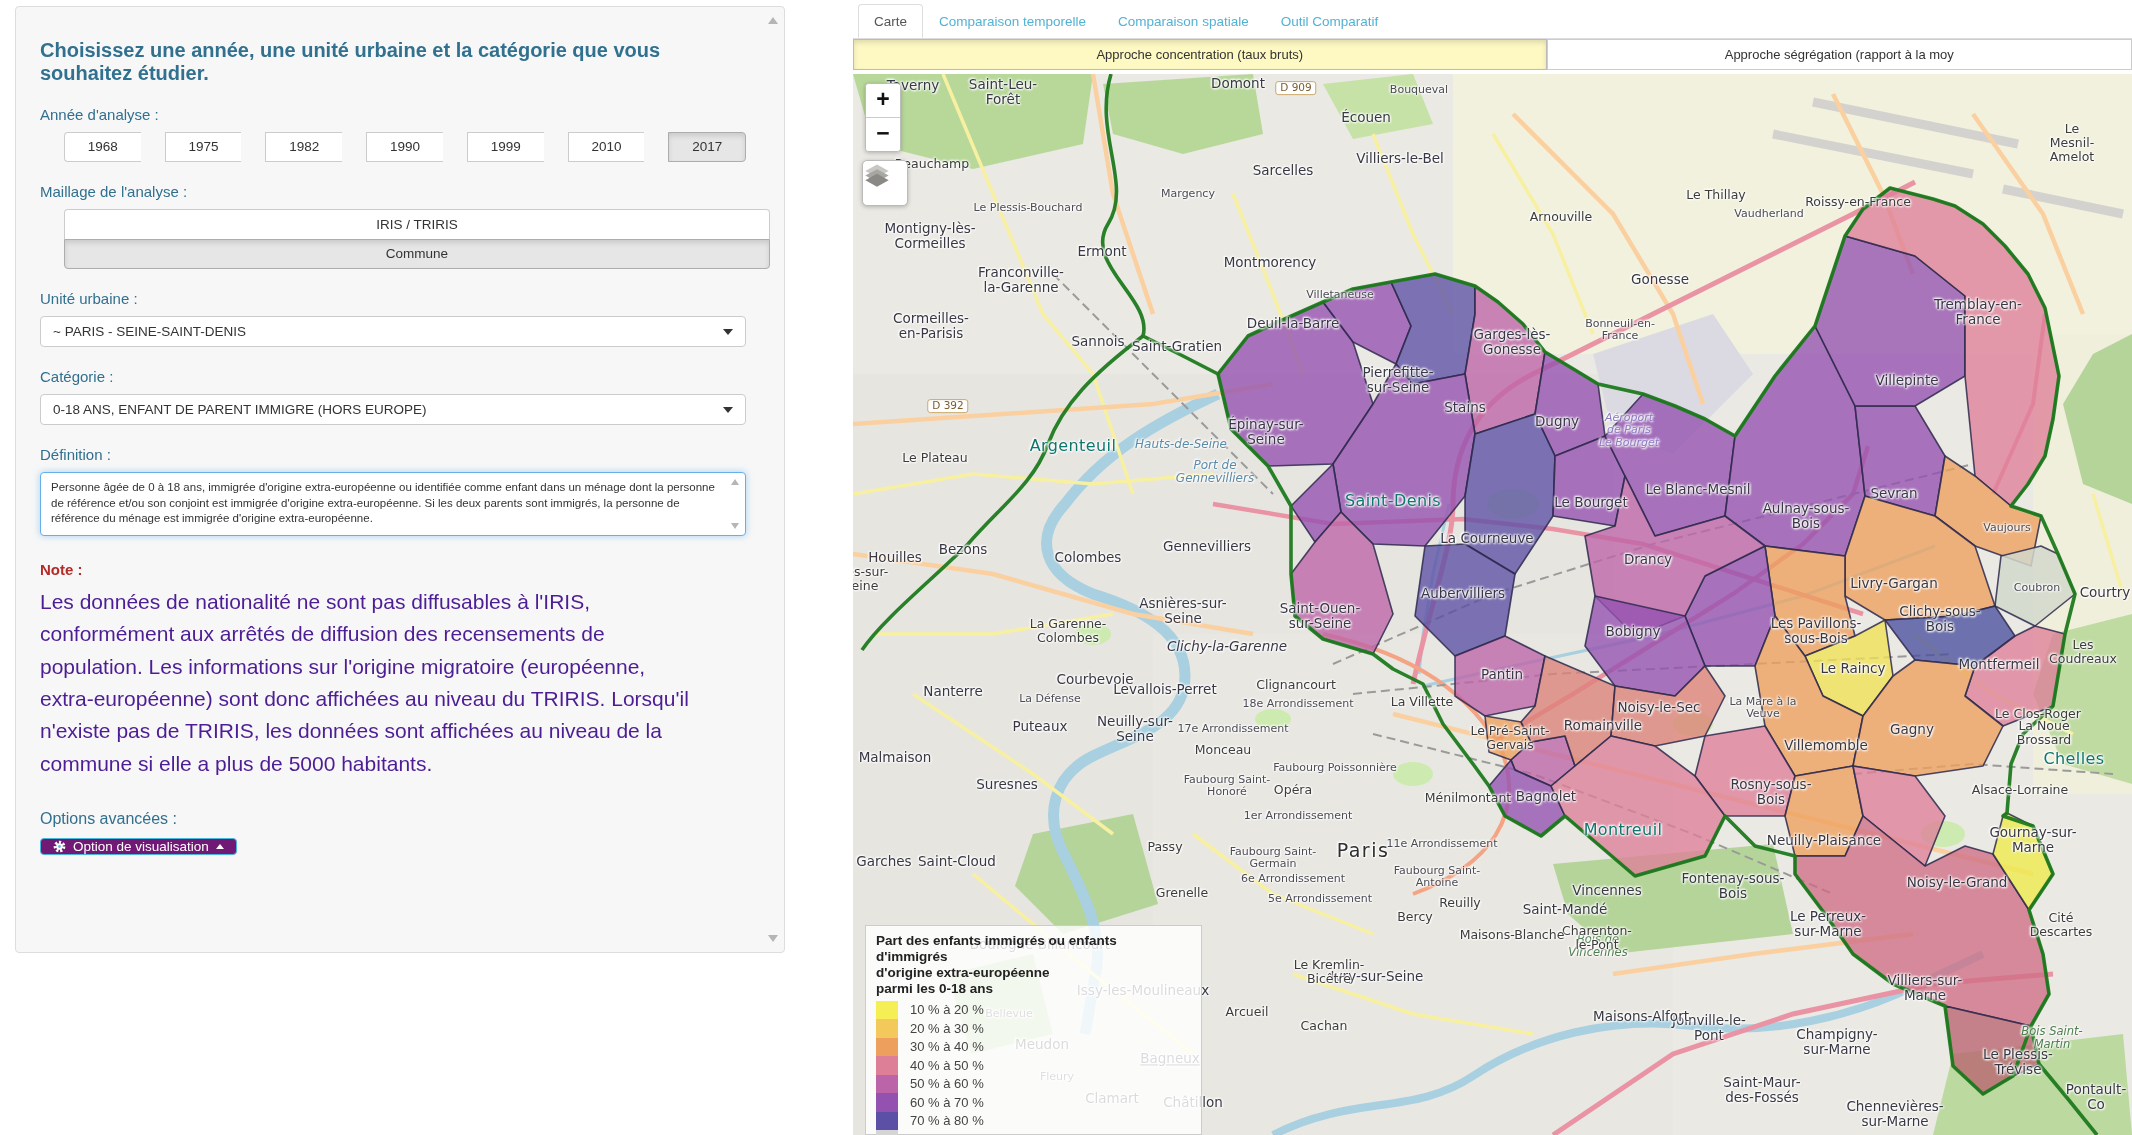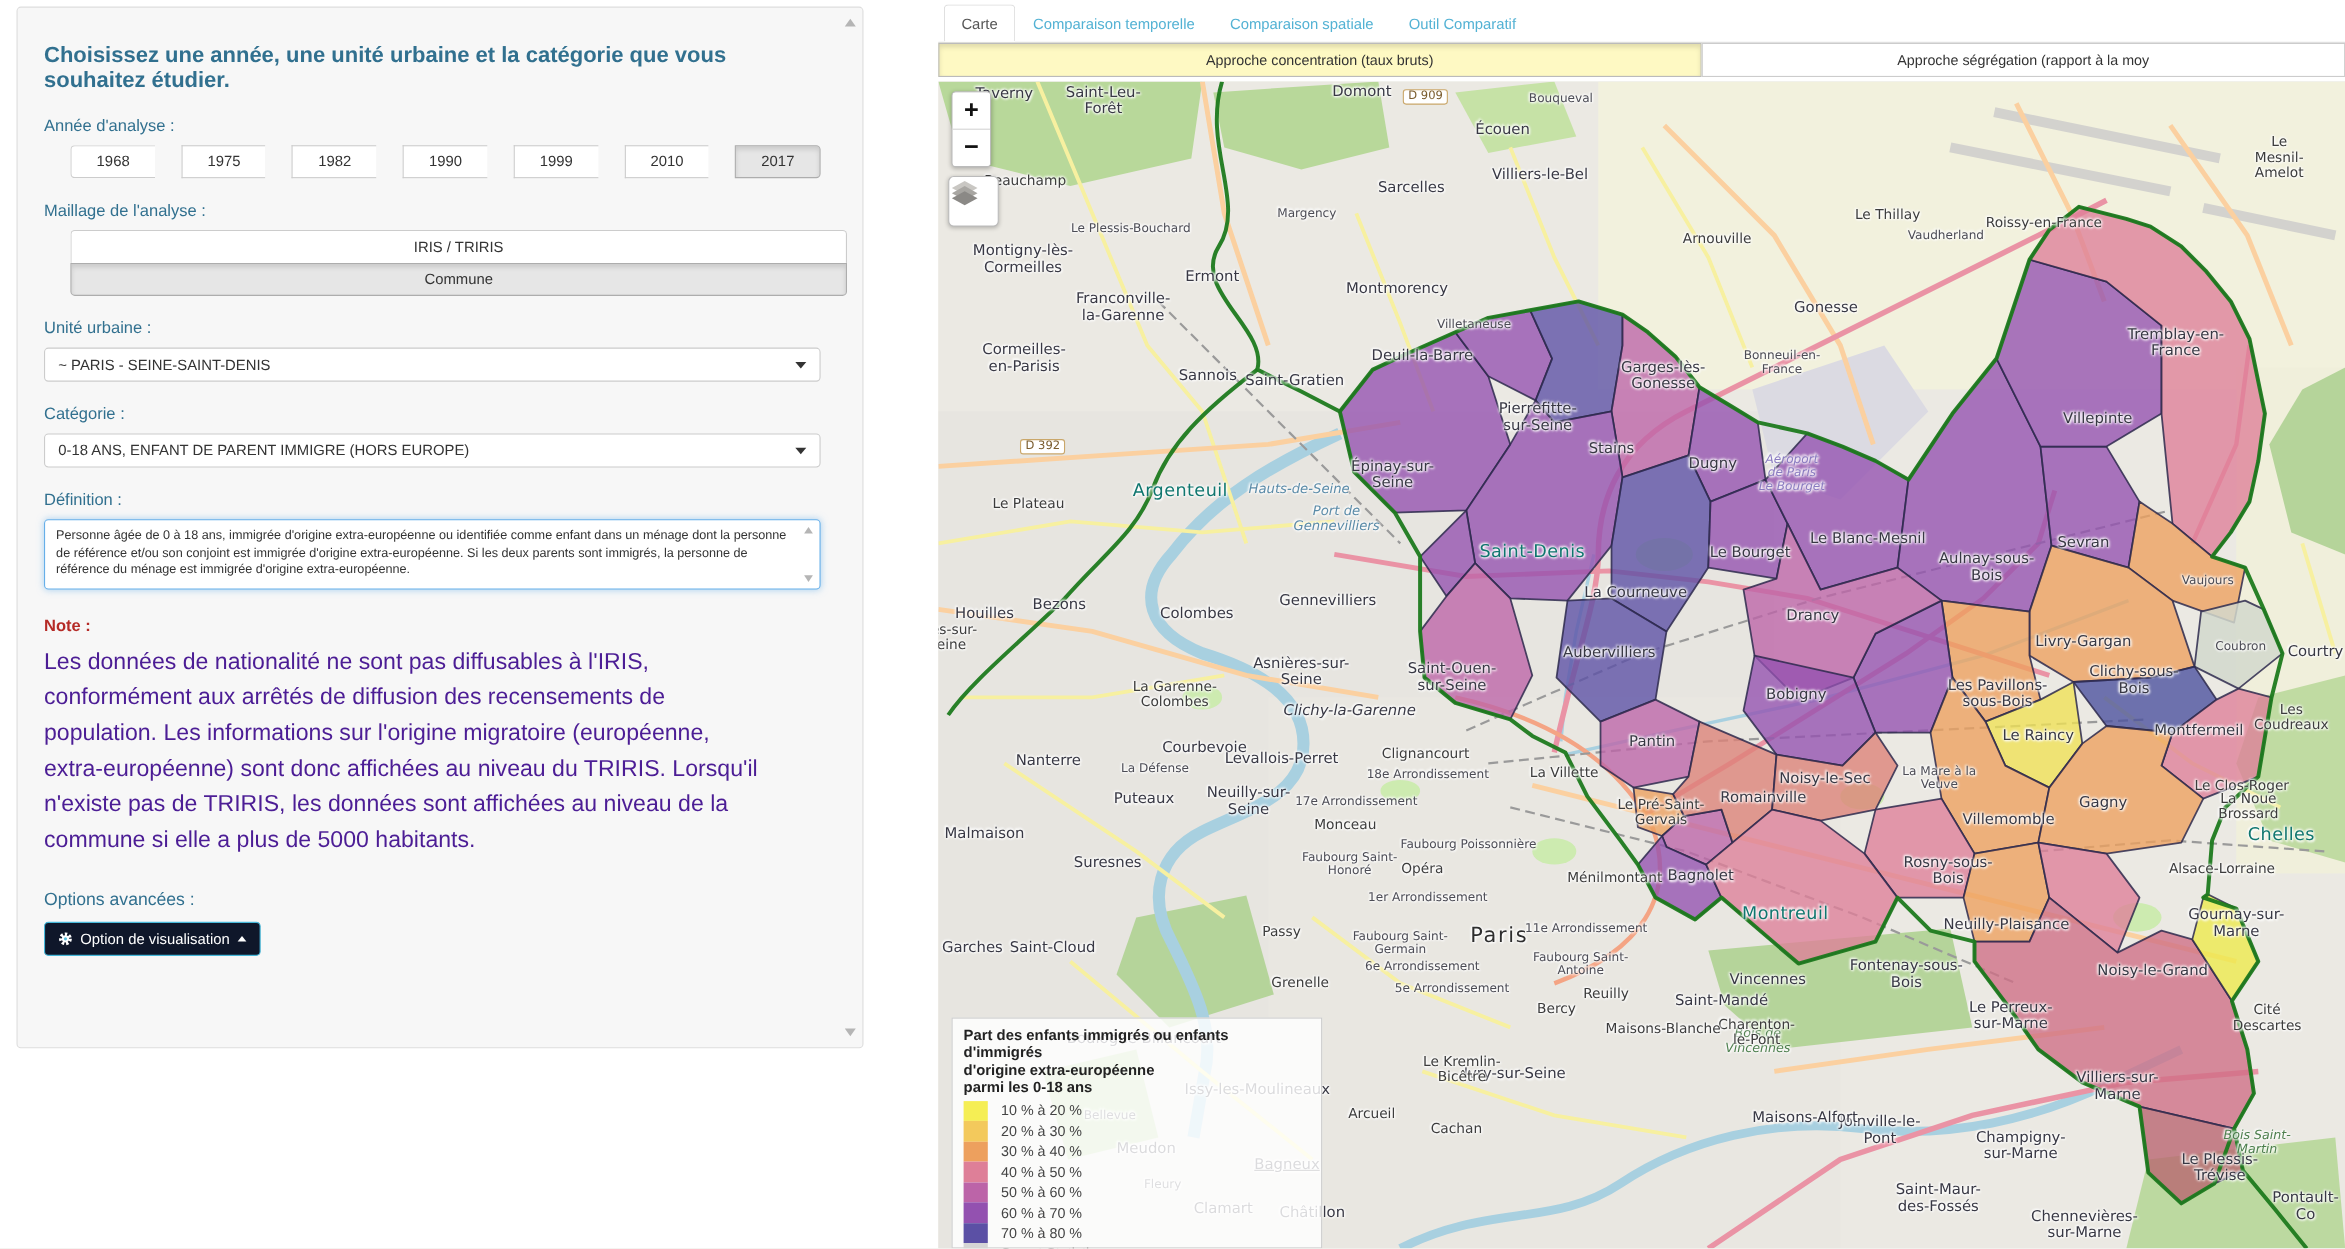--- a/index.html
+++ b/index.html
@@ -33,22 +33,22 @@
   .caret-down{width:0;height:0;border-left:5px solid transparent;border-right:5px solid transparent;border-top:6px solid #333;}
   .defbox{width:706px;height:64px;background:#fff;border:1px solid #66afe9;border-radius:4px;
           box-shadow:0 0 7px rgba(102,175,233,.55);box-sizing:border-box;padding:7px 22px 6px 10px;
           font-size:11.5px;color:#333;line-height:1.35;position:relative;}
   .defbox .sarrow{right:6px;}
   .defbox .sarrow.up{top:6px;border-bottom-width:6px;border-left-width:4px;border-right-width:4px;}
   .defbox .sarrow.down{bottom:6px;border-top-width:6px;border-left-width:4px;border-right-width:4px;}
   .note-label{color:#b52b27;font-size:15px;font-weight:bold;margin:25px 0 8px 0;}
   .note-text{color:#4c1d95;font-size:21px;line-height:1.54;width:660px;}
   .opt-label{color:#31708f;font-size:16px;margin:30px 0 10px 0;}
-  .btn-info{display:inline-flex;align-items:center;gap:7px;background:#0f172a;border:1px solid #46b8da;
-            border-radius:4px;color:#fff;font-size:13.5px;padding:0 12px;height:31px;cursor:pointer;}
+  .btn-info{display:inline-flex;align-items:center;gap:7px;background:#701a75;border:1px solid #46b8da;
+            border-radius:4px;color:#fff;font-size:13.5px;padding:0 12px;height:17px;cursor:pointer;}
   .caret-up{width:0;height:0;border-left:4px solid transparent;border-right:4px solid transparent;border-bottom:5px solid #fff;}
 
   
   .rightpane{position:absolute;left:853px;top:0;width:1279px;height:1135px;}
   .tabs{position:absolute;left:0;top:4px;width:100%;height:35px;border-bottom:1px solid #ddd;box-sizing:border-box;display:flex;padding-left:5px;}
   .tab{font-size:13.5px;padding:9px 15px 8px 15px;color:#53b2d4;cursor:pointer;border:1px solid transparent;border-radius:4px 4px 0 0;}
   .tab.active{background:#fff;border-color:#ddd #ddd #fff #ddd;color:#555;}
   .subtabs{position:absolute;left:0;top:39px;width:100%;height:31px;display:flex;}
   .stab{height:31px;line-height:29px;text-align:center;font-size:13px;color:#333;background:#fff;
         border:1px solid #ccc;box-sizing:border-box;cursor:pointer;}

